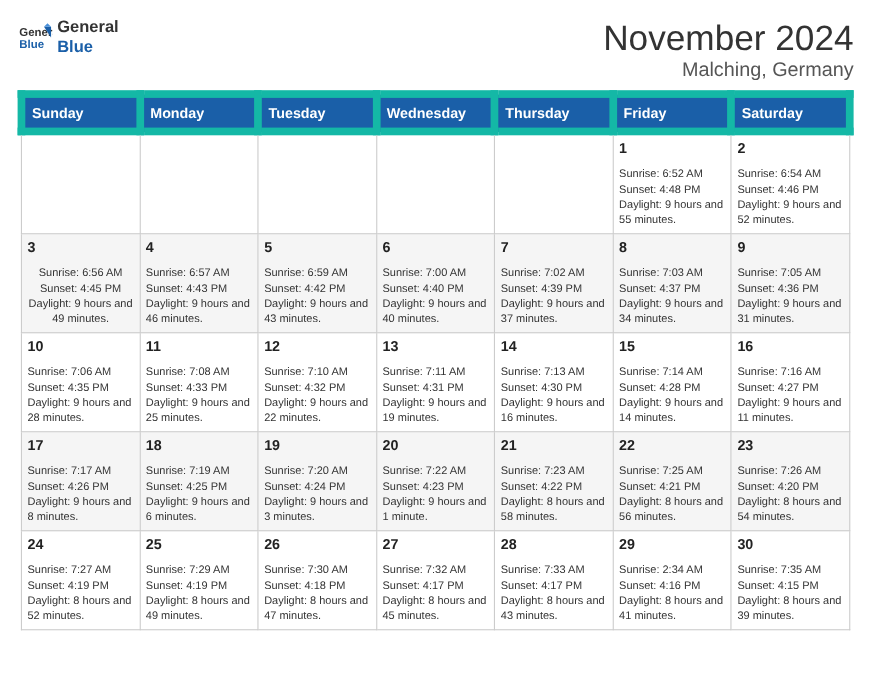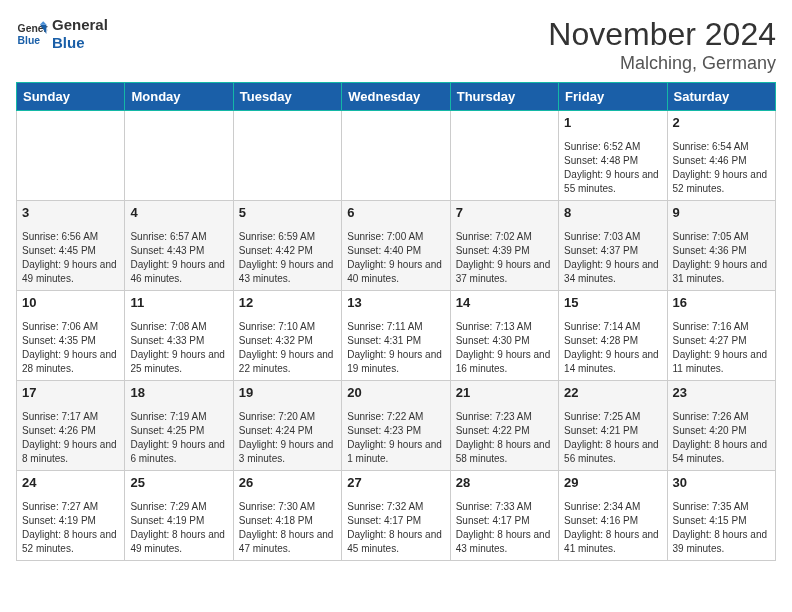--- a/index.html
+++ b/index.html
@@ -41,21 +41,21 @@
       width: 100%;
       border-collapse: collapse;
       table-layout: fixed;
     }
     th {
       background-color: #1a5fa8;
       color: #fff;
       text-align: left;
       padding: 6px 6px;
       font-size: 13px;
-      border: 1px solid #14b8a6;
+      border: 7px solid #14b8a6;
     }
     td {
       border: 1px solid #ccc;
       vertical-align: top;
       padding: 4px 5px;
       font-size: 10px;
       color: #333;
       background: #fff;
       height: 90px;
     }
@@ -131,21 +131,21 @@
         <td>
           <div class="day-number">2</div>
           <div class="day-info" style="white-space: pre-line;">Sunrise: 6:54 AM
 Sunset: 4:46 PM
 Daylight: 9 hours and 52 minutes.</div>
         </td>
       </tr>
       <tr>
         <td>
           <div class="day-number">3</div>
-          <div class="day-info" style="white-space: pre-line;">Sunrise: 6:56 AM
+          <div class="day-info" style="white-space: pre-line; text-align: center;">Sunrise: 6:56 AM
 Sunset: 4:45 PM
 Daylight: 9 hours and 49 minutes.</div>
         </td>
         <td>
           <div class="day-number">4</div>
           <div class="day-info" style="white-space: pre-line;">Sunrise: 6:57 AM
 Sunset: 4:43 PM
 Daylight: 9 hours and 46 minutes.</div>
         </td>
         <td>

